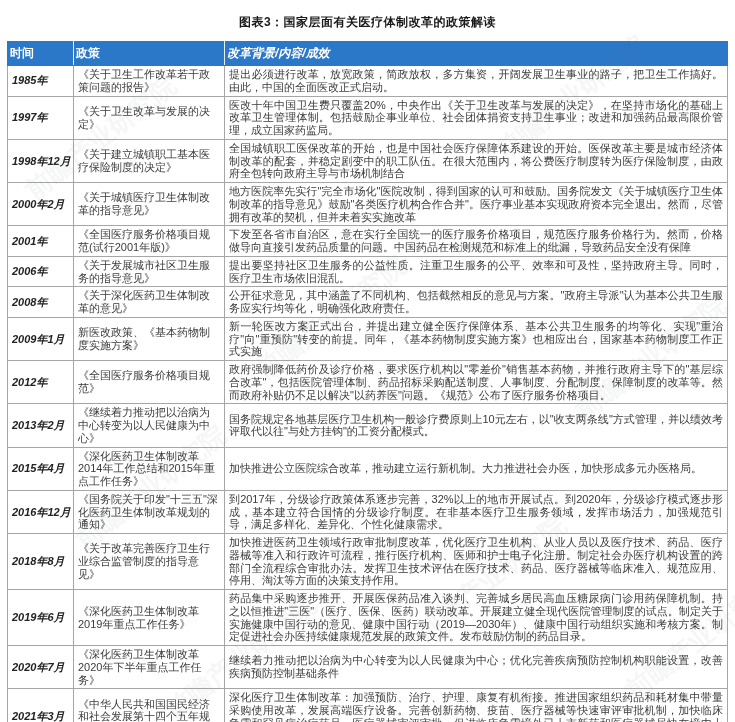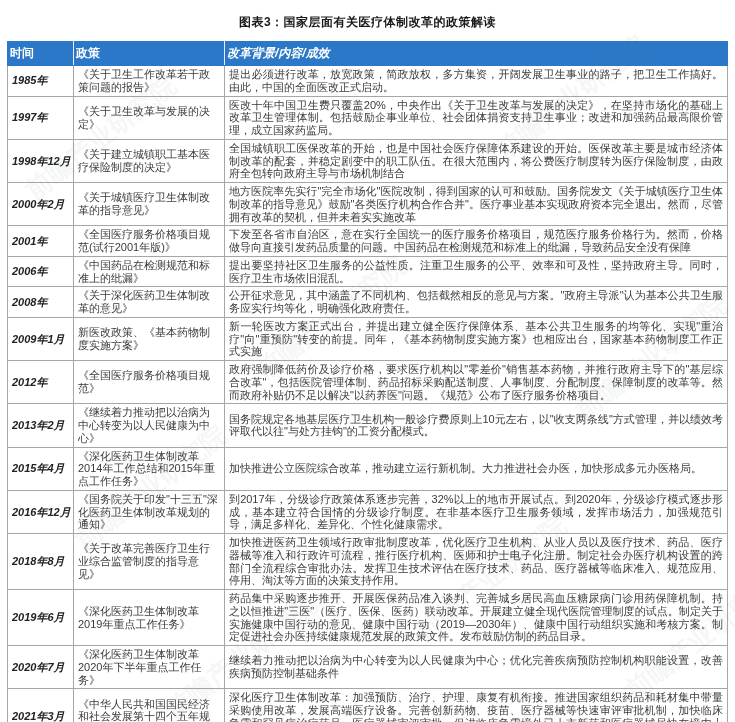--- a/index.html
+++ b/index.html
@@ -132,21 +132,21 @@
         </tr>
 
         <tr>
           <td class="col-time">2001年</td>
           <td class="col-policy">《全国医疗服务价格项目规范(试行2001年版)》</td>
           <td class="col-content">下发至各省市自治区，意在实行全国统一的医疗服务价格项目，规范医疗服务价格行为。然而，价格做导向直接引发药品质量的问题。中国药品在检测规范和标准上的纰漏，导致药品安全没有保障</td>
         </tr>
 
         <tr>
           <td class="col-time">2006年</td>
-          <td class="col-policy">《中国药品在检测规范和标准上的纰漏》</td>
+          <td class="col-policy">《关于发展城市社区卫生服务的指导意见》</td>
           <td class="col-content">提出要坚持社区卫生服务的公益性质。注重卫生服务的公平、效率和可及性，坚持政府主导。同时，医疗卫生市场依旧混乱。</td>
         </tr>
 
         <tr>
           <td class="col-time">2008年</td>
           <td class="col-policy">《关于深化医药卫生体制改革的意见》</td>
           <td class="col-content">公开征求意见，其中涵盖了不同机构、包括截然相反的意见与方案。"政府主导派"认为基本公共卫生服务应实行均等化，明确强化政府责任。</td>
         </tr>
 
         <tr>

